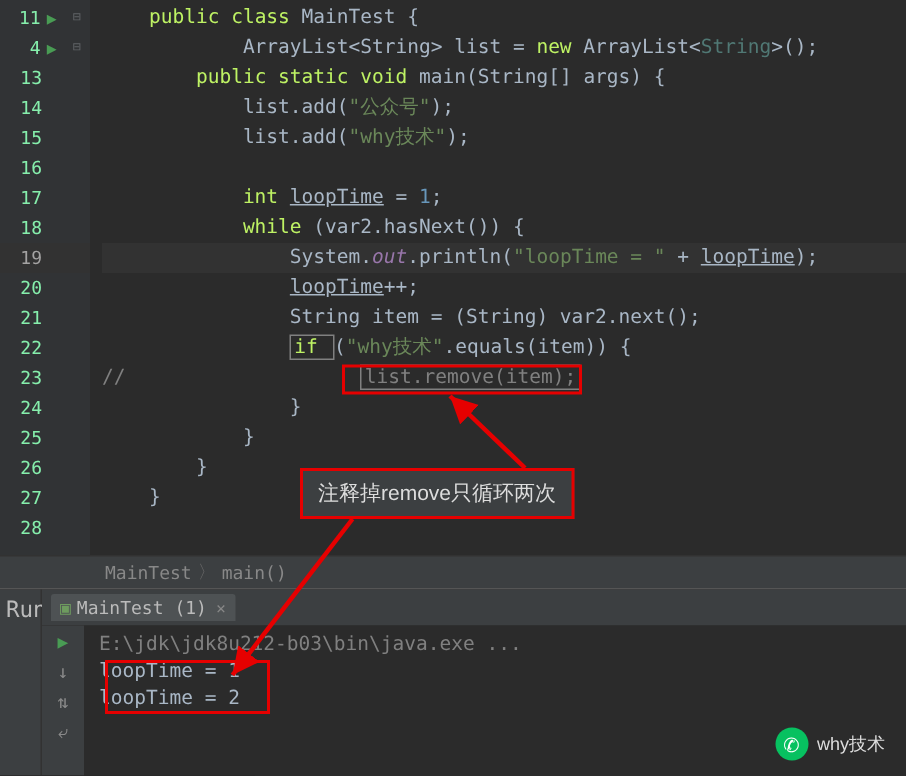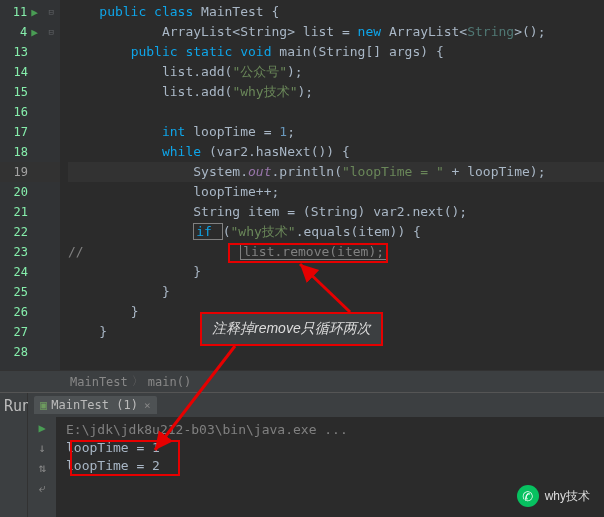--- a/index.html
+++ b/index.html
@@ -56,25 +56,25 @@
   position: relative;
 }
 .code-line {
   height: 20px;
   line-height: 20px;
   white-space: pre;
 }
 .highlighted-line {
   background: #323232;
 }
-.kw { color: #0ea5e9; }
+.kw { color: #bef264; }
 .str { color: #6a8759; }
 .num { color: #6897bb; }
 .field { color: #9876aa; font-style: italic; }
-.var-underline { }
+.var-underline { text-decoration: underline; }
 .comment { color: #808080; }
 .boxed { border: 1px solid #808080; padding: 0 2px; text-align: center; }
 
 .breadcrumb {
   height: 22px;
   background: #3c3f41;
   display: flex;
   align-items: center;
   padding-left: 70px;
   font-size: 12px;
@@ -152,21 +152,20 @@
 }
 .annotation-box {
   position: absolute;
   border: 2px solid #e60000;
   background: #3c3f41;
   color: #ddd;
   font-family: sans-serif;
   font-size: 14px;
   padding: 6px 10px;
   pointer-events: none;
-  font-style: italic;
 }
 svg.arrow {
   position: absolute;
   pointer-events: none;
 }
 .watermark {
   position: absolute;
   bottom: 10px;
   right: 14px;
   display: flex;

